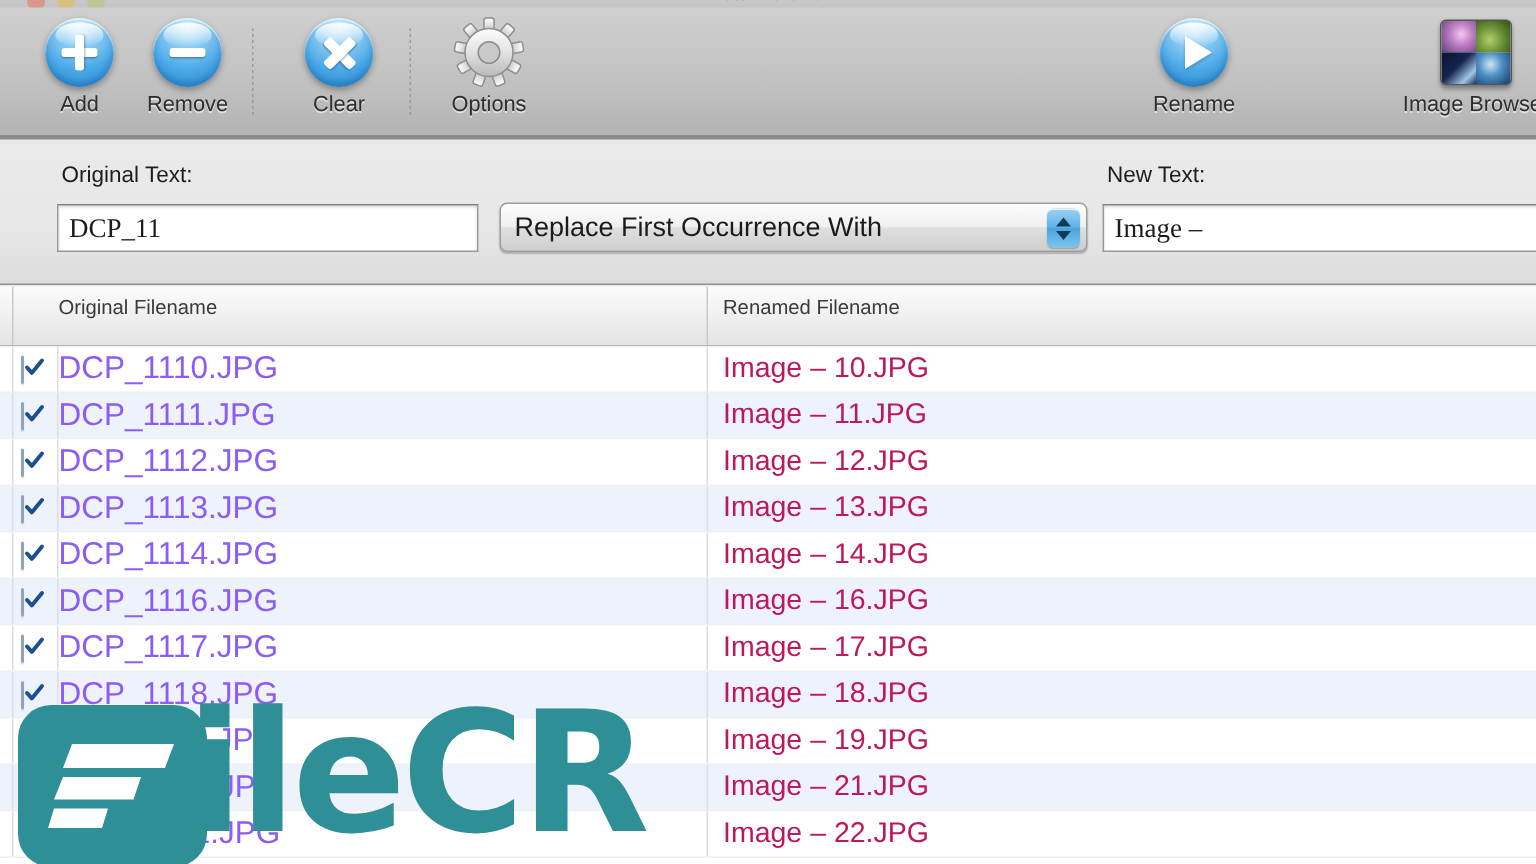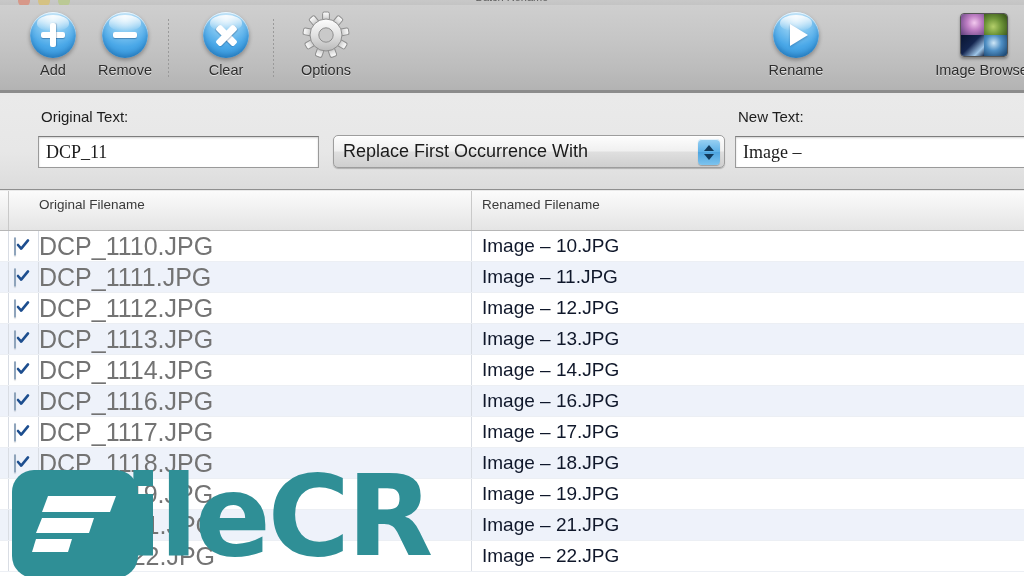--- a/index.html
+++ b/index.html
@@ -171,24 +171,24 @@
   }
   .cb {
     width:16px; height:16px; border-radius:3px;
     background:linear-gradient(180deg,#ffffff 0%,#e8eef6 55%,#cfdcec 100%);
     border:1px solid #8fa4bb;
     box-shadow:inset 0 1px 0 #fff, 0 1px 1px rgba(0,0,0,.12);
     position:relative;
   }
   .cb svg { position:absolute; left:1px; top:0px; }
   .cell-orig {
-    position:absolute; left:39px; font-size:25px; color:#737373; white-space:nowrap;
+    position:absolute; left:39px; font-size:21px; color:#8b5cf6; white-space:nowrap;
   }
   .cell-new {
-    position:absolute; left:482px; font-size:19px; color:#0f172a; white-space:nowrap;
+    position:absolute; left:482px; font-size:19px; color:#be185d; white-space:nowrap;
   }
   .rowsep-left  { position:absolute; left:8px;   top:0; bottom:0; width:1px; background:#d9dde4; }
   .rowsep-mid   { position:absolute; left:38px;  top:0; bottom:0; width:1px; background:#d9dde4; }
   .rowsep-col   { position:absolute; left:471px; top:0; bottom:0; width:1px; background:#d9dde4; }
 
   
   .wm {
     position:absolute; left:4px; top:462px; width:470px; height:112px;
     pointer-events:none;
   }

